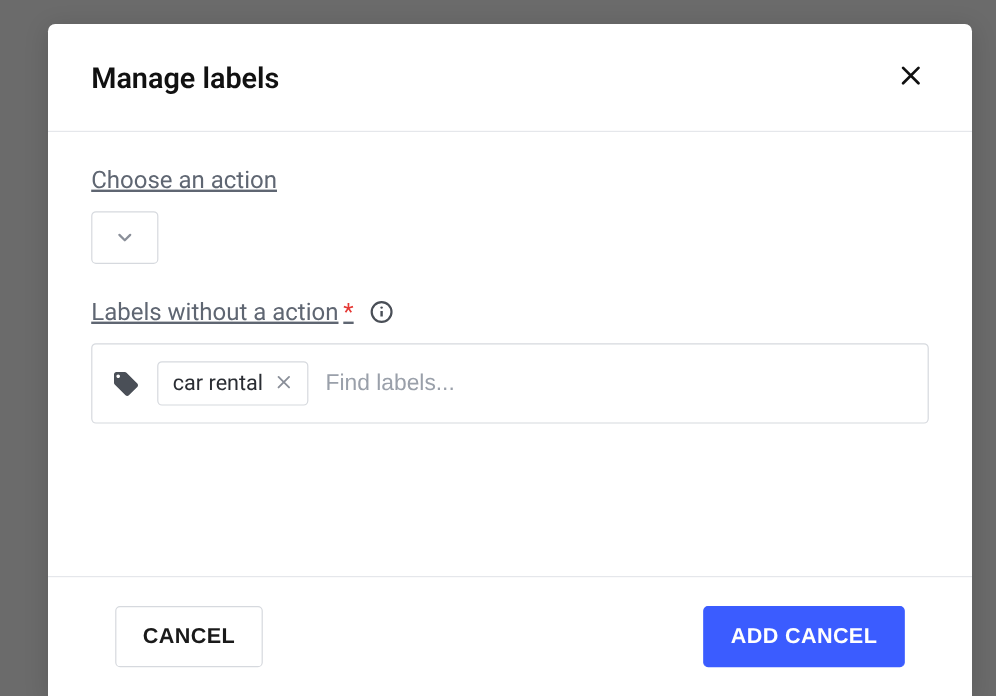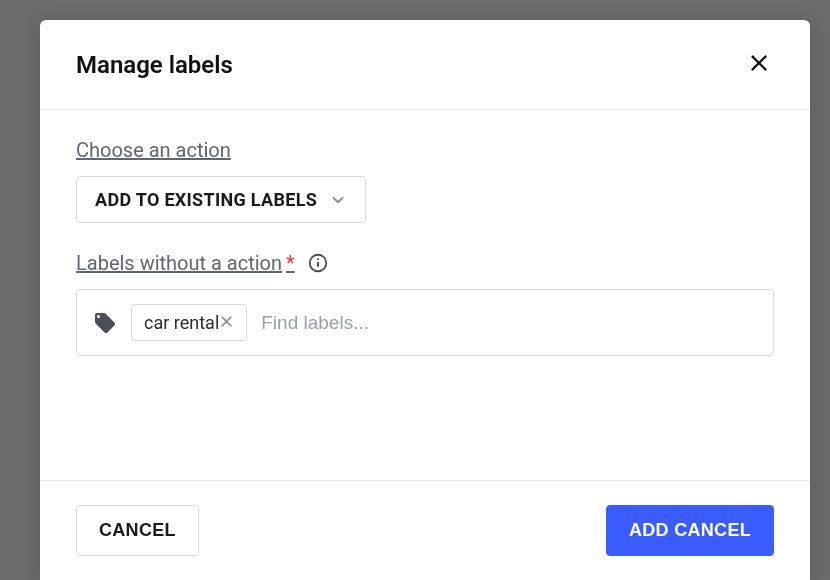--- a/index.html
+++ b/index.html
@@ -108,20 +108,21 @@
       background: #fff;
     }
     .tag-icon {
       color: #4a4f57;
       display: flex;
       align-items: center;
     }
     .chip {
       display: inline-flex;
       align-items: center;
+      gap: 10px;
       border: 1px solid #d6d9de;
       border-radius: 4px;
       padding: 7px 12px;
       background: #fff;
     }
     .chip-label {
       font-size: 18px;
       color: #2a2d33;
     }
     .chip-remove {
@@ -139,21 +140,21 @@
       font-size: 19px;
       color: #4d7c0f;
       flex: 1;
       background: transparent;
     }
     .find-input::placeholder {
       color: #9aa0aa;
     }
     .modal-footer {
       border-top: 1px solid #e5e7eb;
-      padding: 24px 36px;
+      padding: 24px 56px;
       display: flex;
       justify-content: space-between;
       align-items: flex-end;
     }
     .btn {
       font-size: 18px;
       font-weight: 700;
       letter-spacing: 0.3px;
       border-radius: 4px;
       padding: 14px 22px;
@@ -190,21 +191,20 @@
     </button>
   </div>
 
   <div class="modal-body">
 
     <div class="field-label">
       <span>Choose an action</span>
     </div>
 
     <div class="dropdown">
-      <span class="dropdown-label">ADD TO EXISTING LABELS</span>
       <span class="chevron">
         <svg width="18" height="18" viewBox="0 0 24 24" fill="none" stroke="currentColor" stroke-width="2.5" stroke-linecap="round" stroke-linejoin="round">
           <polyline points="6 9 12 15 18 9"></polyline>
         </svg>
       </span>
     </div>
 
     <div class="field-label">
       <span>Labels without a action</span>
         <span class="required-star">*</span>

